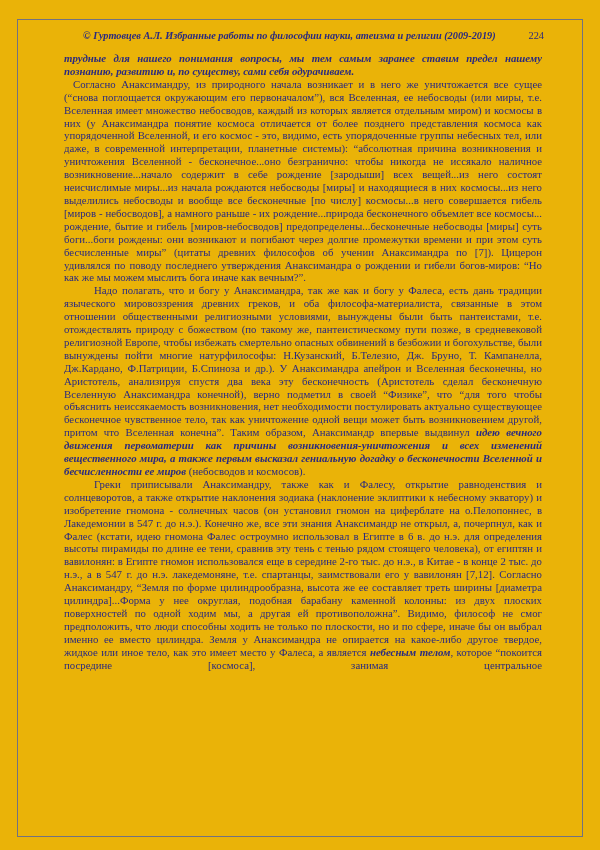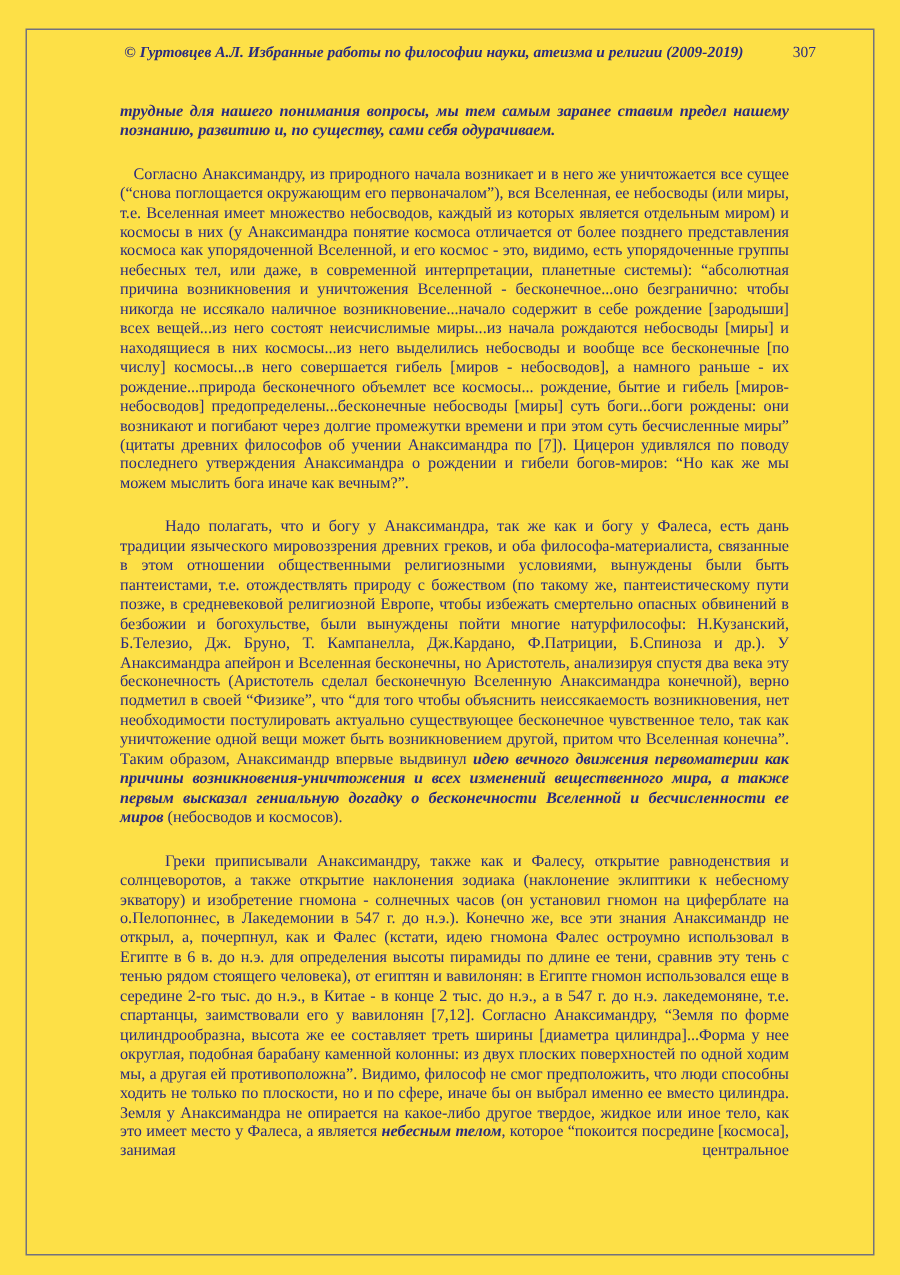--- a/index.html
+++ b/index.html
@@ -9,21 +9,21 @@
     height: 850px;
     position: relative;
     background: #fdfdfa;
     font-family: "Liberation Serif", serif;
     color: #2a2a80;
     overflow: hidden;
   }
   .sheet {
     position: absolute;
     inset: 0;
-    background: #fde047;
+    background: #eab308;
   }
   .frame {
     position: absolute;
     left: 17px;
     top: 19px;
     width: 566px;
     height: 818px;
     border: 1.5px solid #72727f;
     pointer-events: none;
   }
@@ -49,38 +49,38 @@
   }
   .body-text {
     position: absolute;
     left: 64px;
     top: 52px;
     width: 478px;
     font-size: 10.8px;
     line-height: 12.9px;
     text-align: justify;
   }
-  p.para { margin: 16px; padding: 0; }
+  p.para { margin: 0; padding: 0; }
   .indent-none   { text-indent: 0; }
   .indent-small  { text-indent: 9px; }
   .indent-normal { text-indent: 30px; }
   .justify-last  { text-align-last: justify; }
   .s-n  { }
   .s-b  { font-weight: normal; }
   .s-i  { }
   .s-bi { font-weight: bold; font-style: italic; }
 </style>
 </head>
 <body>
 
 <div class="sheet">
   <div class="frame"></div>
   <div class="header">
     <span class="header-title">© Гуртовцев А.Л. Избранные работы по философии науки, атеизма и религии (2009-2019)</span>
-    <span class="page-number">307</span>
+    <span class="page-number">224</span>
   </div>
   <div class="body-text" id="text-body">
       <p class="para indent-none"><span class="s-bi">трудные для нашего понимания вопросы, мы тем самым заранее ставим предел нашему познанию, развитию и, по существу, сами себя одурачиваем.</span></p>
       <p class="para indent-small"><span class="s-n">Согласно Анаксимандру, из природного начала возникает и в него же уничтожается все сущее (</span><span class="s-i">“снова поглощается окружающим его первоначалом”</span><span class="s-n">), вся Вселенная, ее </span><span class="s-b">небосводы</span><span class="s-n"> (или </span><span class="s-b">миры</span><span class="s-n">, т.е. Вселенная имеет множество небосводов, каждый из которых является отдельным миром) и </span><span class="s-b">космосы</span><span class="s-n"> в них (у Анаксимандра понятие космоса отличается от более позднего представления космоса как упорядоченной Вселенной, и его космос - это, видимо, есть упорядоченные группы небесных тел, или даже, в современной интерпретации, планетные системы): </span><span class="s-i">“абсолютная причина возникновения и уничтожения Вселенной - бесконечное...оно безгранично: чтобы никогда не иссякало наличное возникновение...начало содержит в себе рождение [зародыши] всех вещей...из него состоят неисчислимые миры...из начала рождаются небосводы [миры] и находящиеся в них космосы...из него выделились небосводы и вообще все бесконечные [по числу] космосы...в него совершается гибель [миров - небосводов], а намного раньше - их рождение...природа бесконечного объемлет все космосы... рождение, бытие и гибель [миров-небосводов] предопределены...бесконечные небосводы [миры] суть боги...боги рождены: они возникают и погибают через долгие промежутки времени и при этом суть бесчисленные миры”</span><span class="s-n"> (цитаты древних философов об учении Анаксимандра по [7]). Цицерон удивлялся по поводу последнего утверждения Анаксимандра о рождении и гибели богов-миров: </span><span class="s-i">“Но как же мы можем мыслить бога иначе как вечным?”.</span></p>
       <p class="para indent-normal"><span class="s-n">Надо полагать, что и богу у Анаксимандра, так же как и богу у Фалеса, есть дань традиции языческого мировоззрения древних греков, и оба философа-материалиста, связанные в этом отношении общественными религиозными условиями, вынуждены были быть пантеистами, т.е. отождествлять природу с божеством </span><span class="s-i">(по такому же, пантеистическому пути позже, в средневековой религиозной Европе, чтобы избежать смертельно опасных обвинений в безбожии и богохульстве, были вынуждены пойти многие натурфилософы: Н.Кузанский, Б.Телезио, Дж. Бруно, Т. Кампанелла, Дж.Кардано, Ф.Патриции, Б.Спиноза и др.)</span><span class="s-n">. У Анаксимандра апейрон и Вселенная бесконечны, но Аристотель, анализируя спустя два века эту бесконечность </span><span class="s-i">(Аристотель сделал бесконечную Вселенную Анаксимандра конечной)</span><span class="s-n">, верно подметил в своей “Физике”, что </span><span class="s-i">“для того чтобы объяснить неиссякаемость возникновения, нет необходимости постулировать актуально существующее бесконечное чувственное тело, так как уничтожение одной вещи может быть возникновением другой, притом что Вселенная конечна”</span><span class="s-n">. Таким образом, Анаксимандр впервые выдвинул </span><span class="s-bi">идею вечного движения первоматерии как причины возникновения-уничтожения и всех изменений вещественного мира, а также первым высказал гениальную догадку о бесконечности Вселенной и бесчисленности ее миров </span><span class="s-n">(небосводов и космосов).</span></p>
       <p class="para indent-normal justify-last"><span class="s-n">Греки приписывали Анаксимандру, также как и Фалесу, открытие равноденствия и солнцеворотов, а также открытие наклонения зодиака </span><span class="s-i">(наклонение эклиптики к небесному экватору)</span><span class="s-n"> и изобретение </span><span class="s-b">гномона</span><span class="s-n"> - солнечных часов </span><span class="s-i">(он установил гномон на циферблате на о.Пелопоннес, в Лакедемонии в 547 г. до н.э.)</span><span class="s-n">. Конечно же, все эти знания Анаксимандр не открыл, а, почерпнул, как и Фалес </span><span class="s-i">(кстати, идею гномона Фалес остроумно использовал в Египте в 6 в. до н.э. для определения высоты пирамиды по длине ее тени, сравнив эту тень с тенью рядом стоящего человека)</span><span class="s-n">, от египтян и вавилонян: в Египте гномон использовался еще в середине 2-го тыс. до н.э., в Китае - в конце 2 тыс. до н.э., а в 547 г. до н.э. лакедемоняне, т.е. спартанцы, заимствовали его у вавилонян [7,12]. Согласно Анаксимандру, </span><span class="s-i">“Земля по форме цилиндрообразна, высота же ее составляет треть ширины [диаметра цилиндра]...Форма у нее округлая, подобная барабану каменной колонны: из двух плоских поверхностей по одной ходим мы, а другая ей противоположна”</span><span class="s-n">. Видимо, философ не смог предположить, что люди способны ходить не только по плоскости, но и по сфере, иначе бы он выбрал именно ее вместо цилиндра. Земля у Анаксимандра не опирается на какое-либо другое твердое, жидкое или иное тело, как это имеет место у Фалеса, а является </span><span class="s-bi">небесным телом</span><span class="s-n">, которое </span><span class="s-i">“покоится посредине [космоса], занимая центральное</span></p>
     </div>
 </div>
 
 </body></html>

